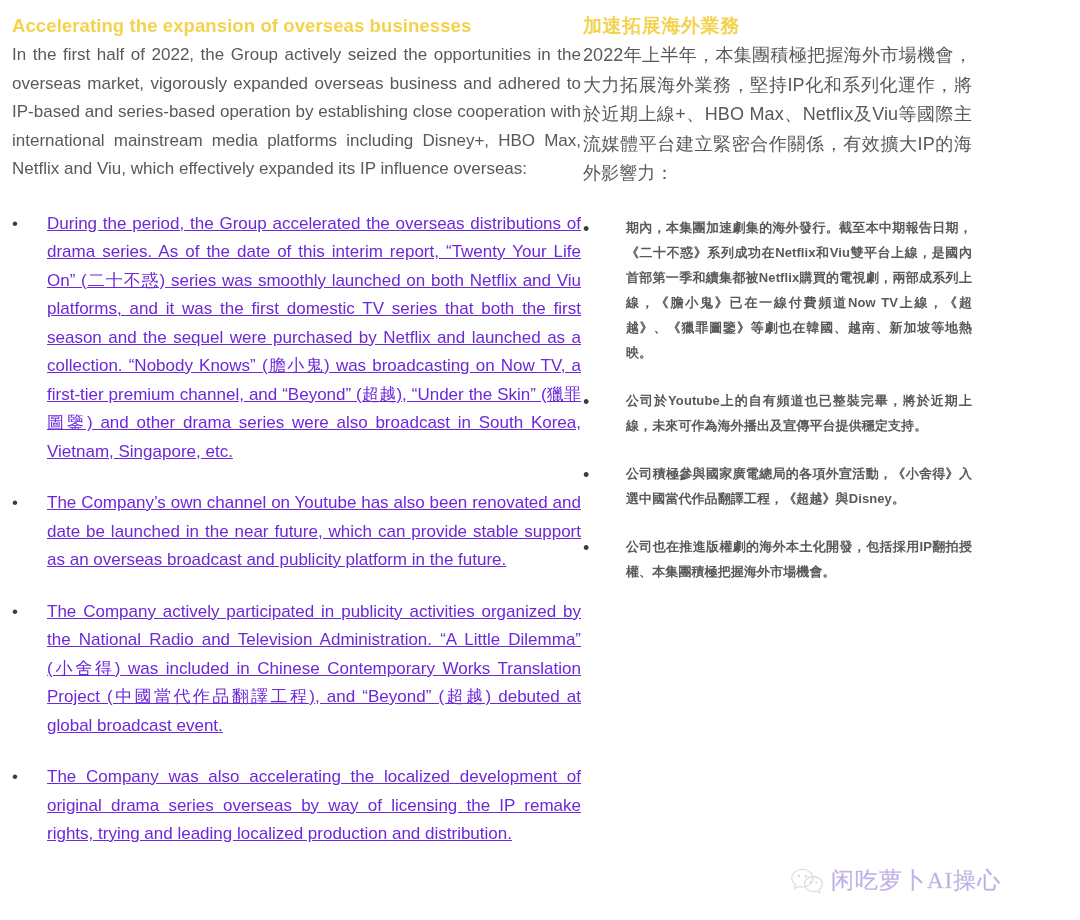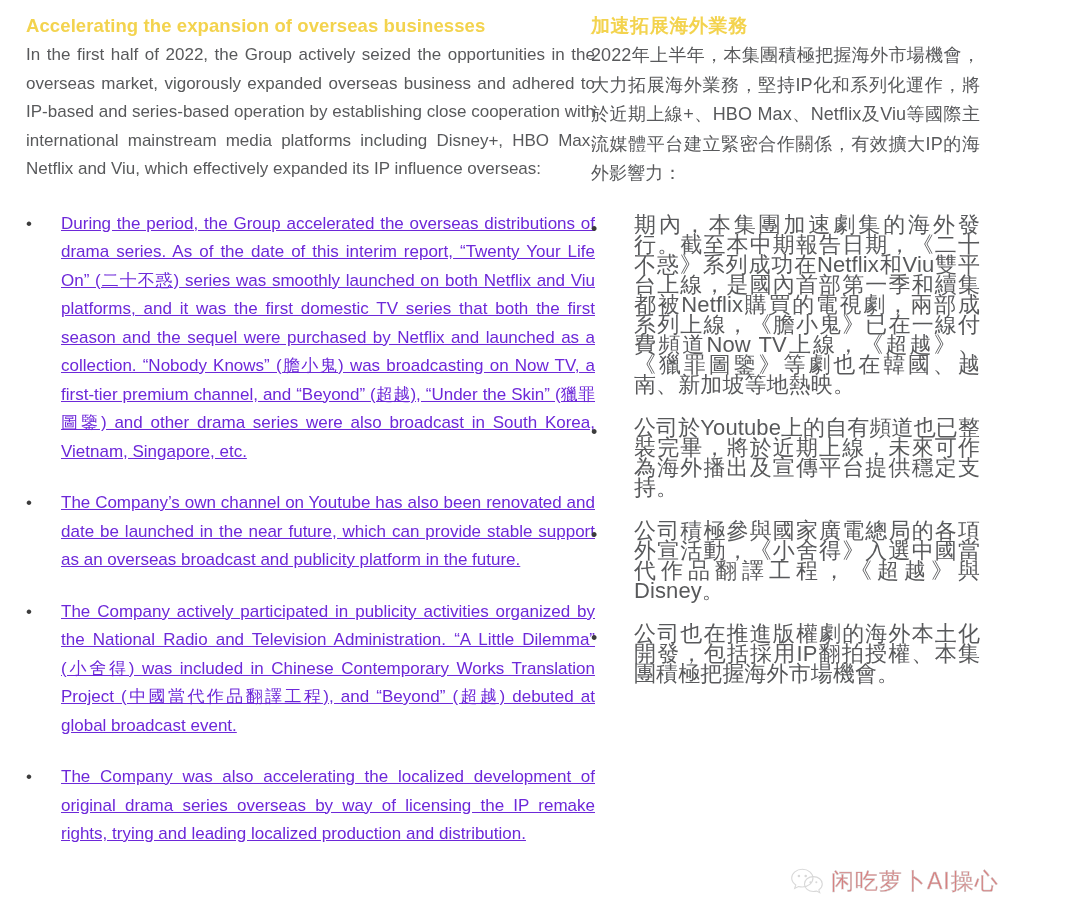--- a/index.html
+++ b/index.html
@@ -24,24 +24,23 @@
   }
 
   .columns {
     display: flex;
     flex-direction: row;
     align-items: flex-start;
   }
 
   .col-en {
     width: 583px;
-    padding-left: 18px;
+    padding-left: 12px;
     padding-top: 14px;
     box-sizing: border-box;
-    margin-left: 8px;
   }
 
   .col-zh {
     width: 497px;
     padding-left: 614px;
     padding-top: 14px;
     box-sizing: border-box;
     margin-left: -614px;
     position: relative;
   }
@@ -131,26 +130,27 @@
     font-size: 17px;
     line-height: 28.5px;
     text-align: justify;
     text-align-last: left;
     color: #6d28d9;
     text-decoration: underline;
   }
   .bullet-text-zh {
     flex: 0 0 auto;
     width: 346px;
-    font-size: 22px;
-    line-height: 20px;
+    font-size: 13px;
+    line-height: 25px;
     text-align: justify;
     text-align-last: left;
     color: #58595b;
     letter-spacing: 0.1px;
+    font-weight: bold;
   }
 
   
   .watermark {
     position: absolute;
     left: 790px;
     top: 866px;
     display: flex;
     flex-direction: row;
     align-items: center;
@@ -160,24 +160,24 @@
   }
   .watermark .wm-icon {
     width: 34px;
     height: 30px;
     margin-right: 7px;
     flex: 0 0 auto;
   }
   .watermark .wm-text {
     font-size: 23px;
     line-height: 30px;
-    color: #b91c1c;
+    color: #8b5cf6;
     letter-spacing: 1px;
     white-space: nowrap;
-    font-family: Liberation Sans, sans-serif;
+    font-family: Liberation Serif, serif;
     text-align: right;
     -webkit-text-stroke: 0.4px #a8a8a8;
   }
 </style>
 </head>
 <body>
 
 <div class="page">
 
   <div class="columns">

